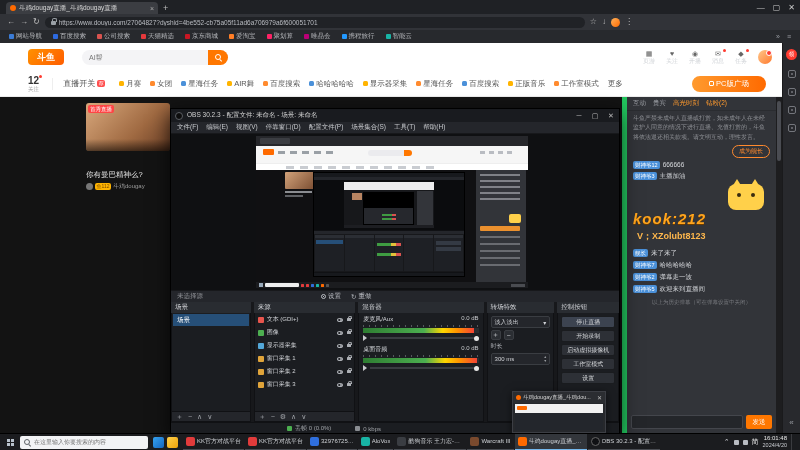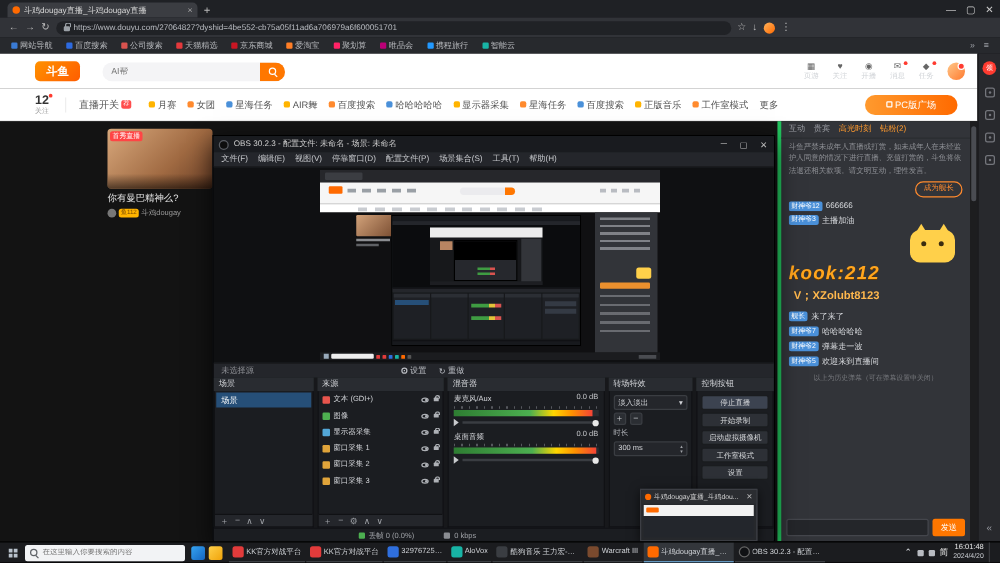--- a/index.html
+++ b/index.html
@@ -61,21 +61,21 @@
 .sndot{width:5px;height:5px;border-radius:1.5px;background:#ff8a2e}
 .sn:nth-child(3n) .sndot{background:#4a90d9}.sn:nth-child(3n+1) .sndot{background:#ffb400}
 .pcbtn{margin-left:auto;margin-right:16px;width:74px;height:16px;border-radius:9px;background:linear-gradient(90deg,#ff9a2e,#ff6a00);color:#fff;font-size:7.5px;display:flex;align-items:center;justify-content:center;gap:2px}
 .pcic{width:5px;height:5px;border:1px solid #fff;border-radius:1px}
 
 .content{position:absolute;left:0;top:97px;width:800px;height:336px;background:#131313}
 .card{position:absolute;left:86px;top:6px;width:84px}
 .cover{height:48px;border-radius:3px;background:linear-gradient(135deg,#d8a87c 0%,#a06a42 60%,#6b3f26 100%);position:relative;overflow:hidden}
 .cover::after{content:"";position:absolute;left:0;right:0;bottom:0;height:12px;background:linear-gradient(180deg,transparent,rgba(0,0,0,.55))}
 .livebadge{position:absolute;left:2px;top:2px;background:#ff4545;color:#fff;font-size:5.5px;border-radius:2px;padding:0 2px;line-height:8px;z-index:2}
-.ctitle{margin-top:3px;font-size:7.5px;color:#e8e8e8;white-space:nowrap;overflow:hidden}
+.ctitle{margin-top:19px;font-size:7.5px;color:#e8e8e8;white-space:nowrap;overflow:hidden}
 .crow{margin-top:2px;display:flex;align-items:center;gap:2px}
 .cav{width:7px;height:7px;border-radius:50%;background:#777}
 .fbadge{background:#ffb400;color:#7a4a00;font-size:5px;border-radius:2px;padding:0 1.5px;line-height:7px}
 .cname{font-size:6px;color:#9a9a9a}
 
 .obswin{position:absolute;left:170px;top:11px;width:450px;height:325px;background:#23262c;border:1px solid #000;box-shadow:0 6px 18px rgba(0,0,0,.7);z-index:2}
 .o-title{height:13px;background:#191b1f;display:flex;align-items:center;gap:4px;padding-left:4px}
 .o-logo{width:8px;height:8px;border-radius:50%;background:#0d0d0d;border:1px solid #5a5d63}
 .o-ttl{flex:1;font-size:6.5px;color:#cfcfcf;white-space:nowrap;overflow:hidden;text-overflow:ellipsis}
 .o-wc{display:flex;height:13px}
@@ -171,21 +171,21 @@
 .m2-bar.b2{top:18px}
 .m2-btn{position:absolute;left:2px;right:2px;height:4px;background:#343a44}
 .m2-btn.b1{top:6px}.m2-btn.b2{top:12px}
 .m2-status{height:4px;background:#17191d;border-top:1px solid #101114}
 .m-task{position:absolute;left:0;right:0;bottom:0;height:6px;background:#1b1c1f;display:flex;align-items:center;gap:2px;padding:0 3px}
 .m-start{width:4px;height:4px;background:#9ab}
 .m-tsearch{width:34px;height:4px;background:#eee;border-radius:1px}
 .m-appdot{width:3px;height:3px;border-radius:.5px}
 .m-tclock{margin-left:auto;width:14px;height:3px;background:#4a4c51}
 
-.chat{position:absolute;left:622px;top:0;width:154px;height:336px;background:#323439;border-left:3px solid #22c55e;z-index:1}
+.chat{position:absolute;left:622px;top:0;width:154px;height:336px;background:#323439;border-left:5px solid #22c55e;z-index:1}
 .chat-tabs{height:14px;display:flex;align-items:center;gap:7px;padding:0 6px;font-size:6.5px;color:#9a9da3;border-bottom:1px solid #2a2c30}
 .chat-tabs .hot{color:#ff9a2e}
 .notice{padding:3px 6px;font-size:6px;color:#8f9196;line-height:1.55}
 .joinrow{display:flex;justify-content:flex-end;padding:0 6px}
 .joinbtn{border:1px solid #ff8a2e;color:#ff8a2e;border-radius:7px;font-size:6px;padding:0 6px;line-height:11px;background:transparent}
 .msgs{padding:3px 6px;display:flex;flex-direction:column;gap:3px}
 .msg{display:flex;align-items:center;gap:3px;font-size:6.5px;color:#d5d7db;white-space:nowrap;overflow:hidden}
 .mbadge{background:#4a90d9;color:#fff;font-size:5.5px;border-radius:2px;padding:0 2px;line-height:8px;flex:none}
 .promo{position:relative;height:62px}
 .mascot{position:absolute;right:12px;top:0;width:36px;height:26px;background:#ffd04a;border-radius:8px}

